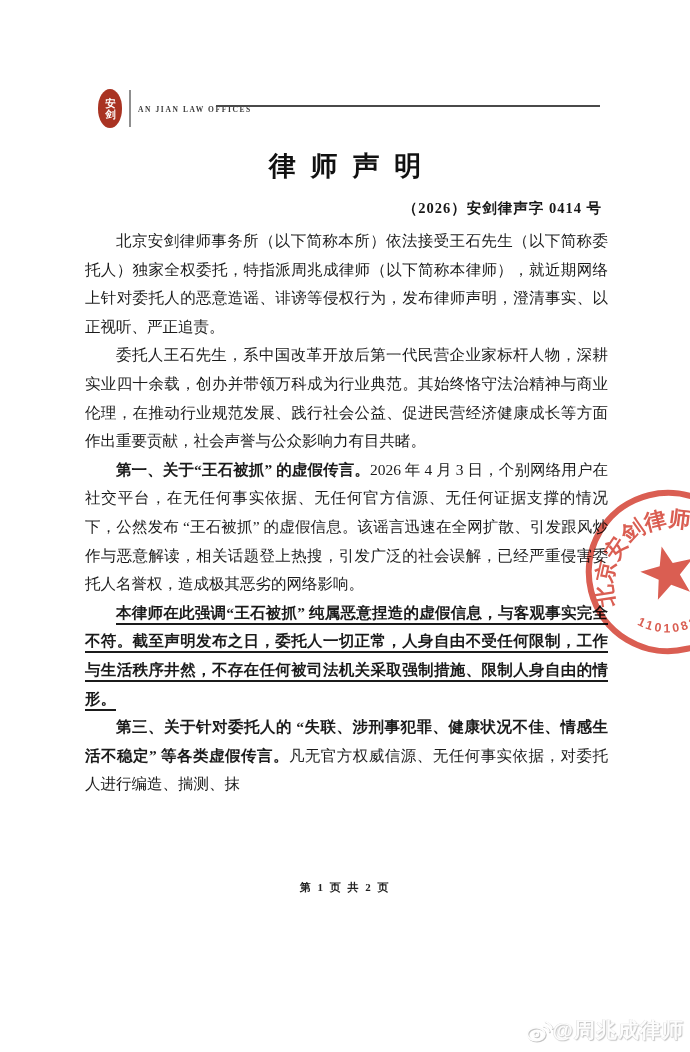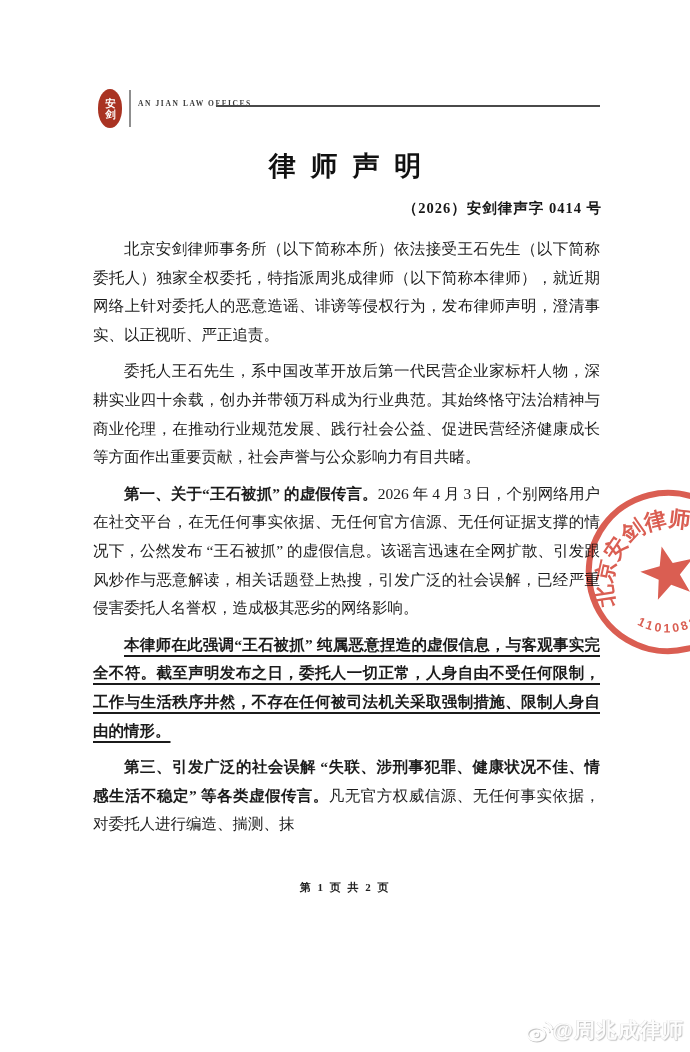--- a/index.html
+++ b/index.html
@@ -16,38 +16,38 @@
   .logo-badge{
     position:absolute;left:0;top:1px;width:24px;height:39px;
     background:#a93322;border-radius:12px/19px;
     display:flex;flex-direction:column;align-items:center;justify-content:center;
     color:#fff;line-height:1;
   }
   .logo-badge .ch{font-size:11px;font-weight:bold;transform:scale(.95);}
   .logo-divider{position:absolute;left:31px;top:2px;width:2px;height:37px;background:#8f8f8f;}
   .firm-names{position:absolute;left:40px;top:3px;white-space:nowrap;}
   .firm-cn{font-size:17px;font-weight:bold;letter-spacing:2px;color:#1d1d1d;}
-  .firm-en{font-size:7.5px;font-weight:bold;letter-spacing:1.6px;color:#3a3a3a;margin-top:8px;}
+  .firm-en{font-size:7.5px;font-weight:bold;letter-spacing:1.6px;color:#3a3a3a;margin-top:14px;}
   .header-rule{position:absolute;left:118px;top:17px;width:384px;height:2px;background:#4a4a4a;}
   
   .doc-title{
     position:absolute;top:148px;left:0;width:100%;
     text-align:center;font-size:27px;font-weight:bold;color:#111;
     letter-spacing:.55em;text-indent:.55em;
   }
   .doc-number{
     position:absolute;top:199px;right:88px;
     font-size:14.5px;font-weight:bold;color:#171717;letter-spacing:1px;
   }
   
   .statement-body{
     position:absolute;top:227px;left:85px;width:523px;
     font-size:15.5px;line-height:28.6px;text-align:justify;
   }
-  .statement-body p{margin:8px;text-indent:2em;}
+  .statement-body p{margin:0;text-indent:2em;}
   .statement-body .bold{font-weight:bold;}
   .statement-body p.underlined{
     font-weight:bold;
     text-decoration:underline;
     text-underline-offset:5px;
     text-decoration-thickness:1.5px;
   }
   
   .page-footer{
     position:absolute;top:880px;left:0;width:100%;
@@ -89,21 +89,21 @@
 
 <div class="doc-title">律师声明</div>
 
 <div class="doc-number">（2026）安剑律声字 0414 号</div>
 
 <div class="statement-body">
     <p class="para"><span>北京安剑律师事务所（以下简称本所）依法接受王石先生（以下简称委托人）独家全权委托，特指派周兆成律师（以下简称本律师），就近期网络上针对委托人的恶意造谣、诽谤等侵权行为，发布律师声明，澄清事实、以正视听、严正追责。</span></p>
     <p class="para"><span>委托人王石先生，系中国改革开放后第一代民营企业家标杆人物，深耕实业四十余载，创办并带领万科成为行业典范。其始终恪守法治精神与商业伦理，在推动行业规范发展、践行社会公益、促进民营经济健康成长等方面作出重要贡献，社会声誉与公众影响力有目共睹。</span></p>
     <p class="para"><span class="bold">第一、关于“王石被抓” 的虚假传言。</span><span>2026 年 4 月 3 日，个别网络用户在社交平台，在无任何事实依据、无任何官方信源、无任何证据支撑的情况下，公然发布 “王石被抓” 的虚假信息。该谣言迅速在全网扩散、引发跟风炒作与恶意解读，相关话题登上热搜，引发广泛的社会误解，已经严重侵害委托人名誉权，造成极其恶劣的网络影响。</span></p>
     <p class="para underlined"><span class="bold">本律师在此强调“王石被抓” 纯属恶意捏造的虚假信息，与客观事实完全不符。截至声明发布之日，委托人一切正常，人身自由不受任何限制，工作与生活秩序井然，不存在任何被司法机关采取强制措施、限制人身自由的情形。</span></p>
-    <p class="para"><span class="bold">第三、引发广泛的社会误解 “失联、涉刑事犯罪、健康状况不佳、情感生活不稳定” 等各类虚假传言。</span><span>凡无官方权威信源、无任何事实依据，对委托人进行编造、揣测、抹</span></p>
+    <p class="para"><span class="bold">第三、关于针对委托人的 “失联、涉刑事犯罪、健康状况不佳、情感生活不稳定” 等各类虚假传言。</span><span>凡无官方权威信源、无任何事实依据，对委托人进行编造、揣测、抹</span></p>
   </div>
 
 <svg class="seal" viewBox="0 0 200 200" aria-hidden="true">
   <circle cx="100" cy="100" r="90" fill="none" stroke="#d5473a" stroke-width="7"></circle>
   <defs>
     <path id="sealArcTop" d="M 33 128 A 68 68 0 1 1 167 128" fill="none"></path>
     <path id="sealArcBottom" d="M 32 118 A 71 71 0 0 0 168 118" fill="none"></path>
   </defs>
   <text fill="#d5473a" font-size="25" font-weight="bold" font-family="Liberation Serif, DejaVu Serif, serif">
     <textPath href="#sealArcTop" startOffset="50%" text-anchor="middle">北京安剑律师事务所</textPath>

